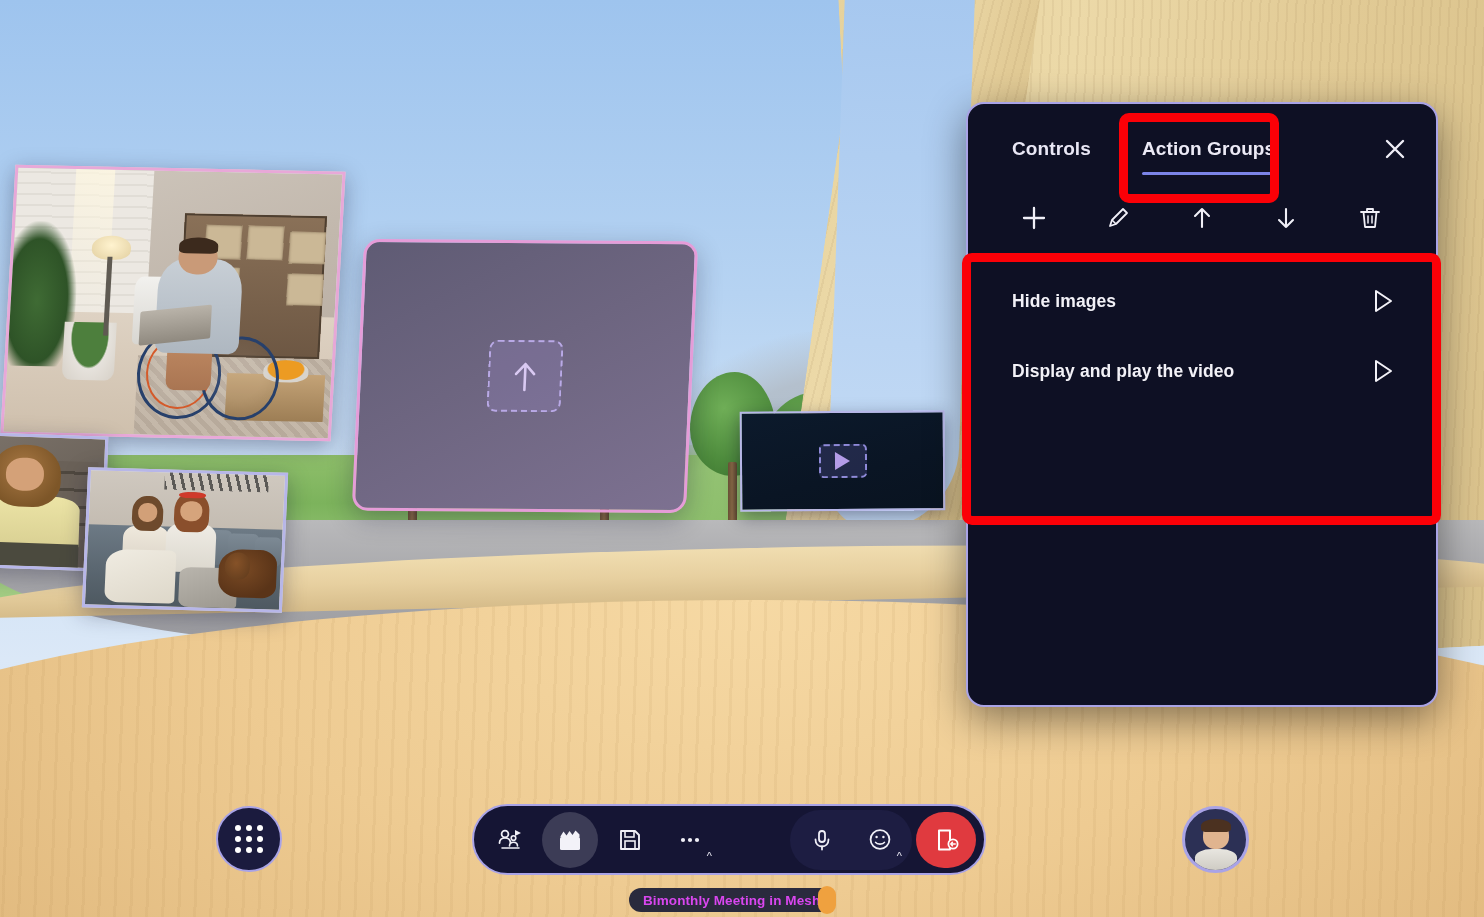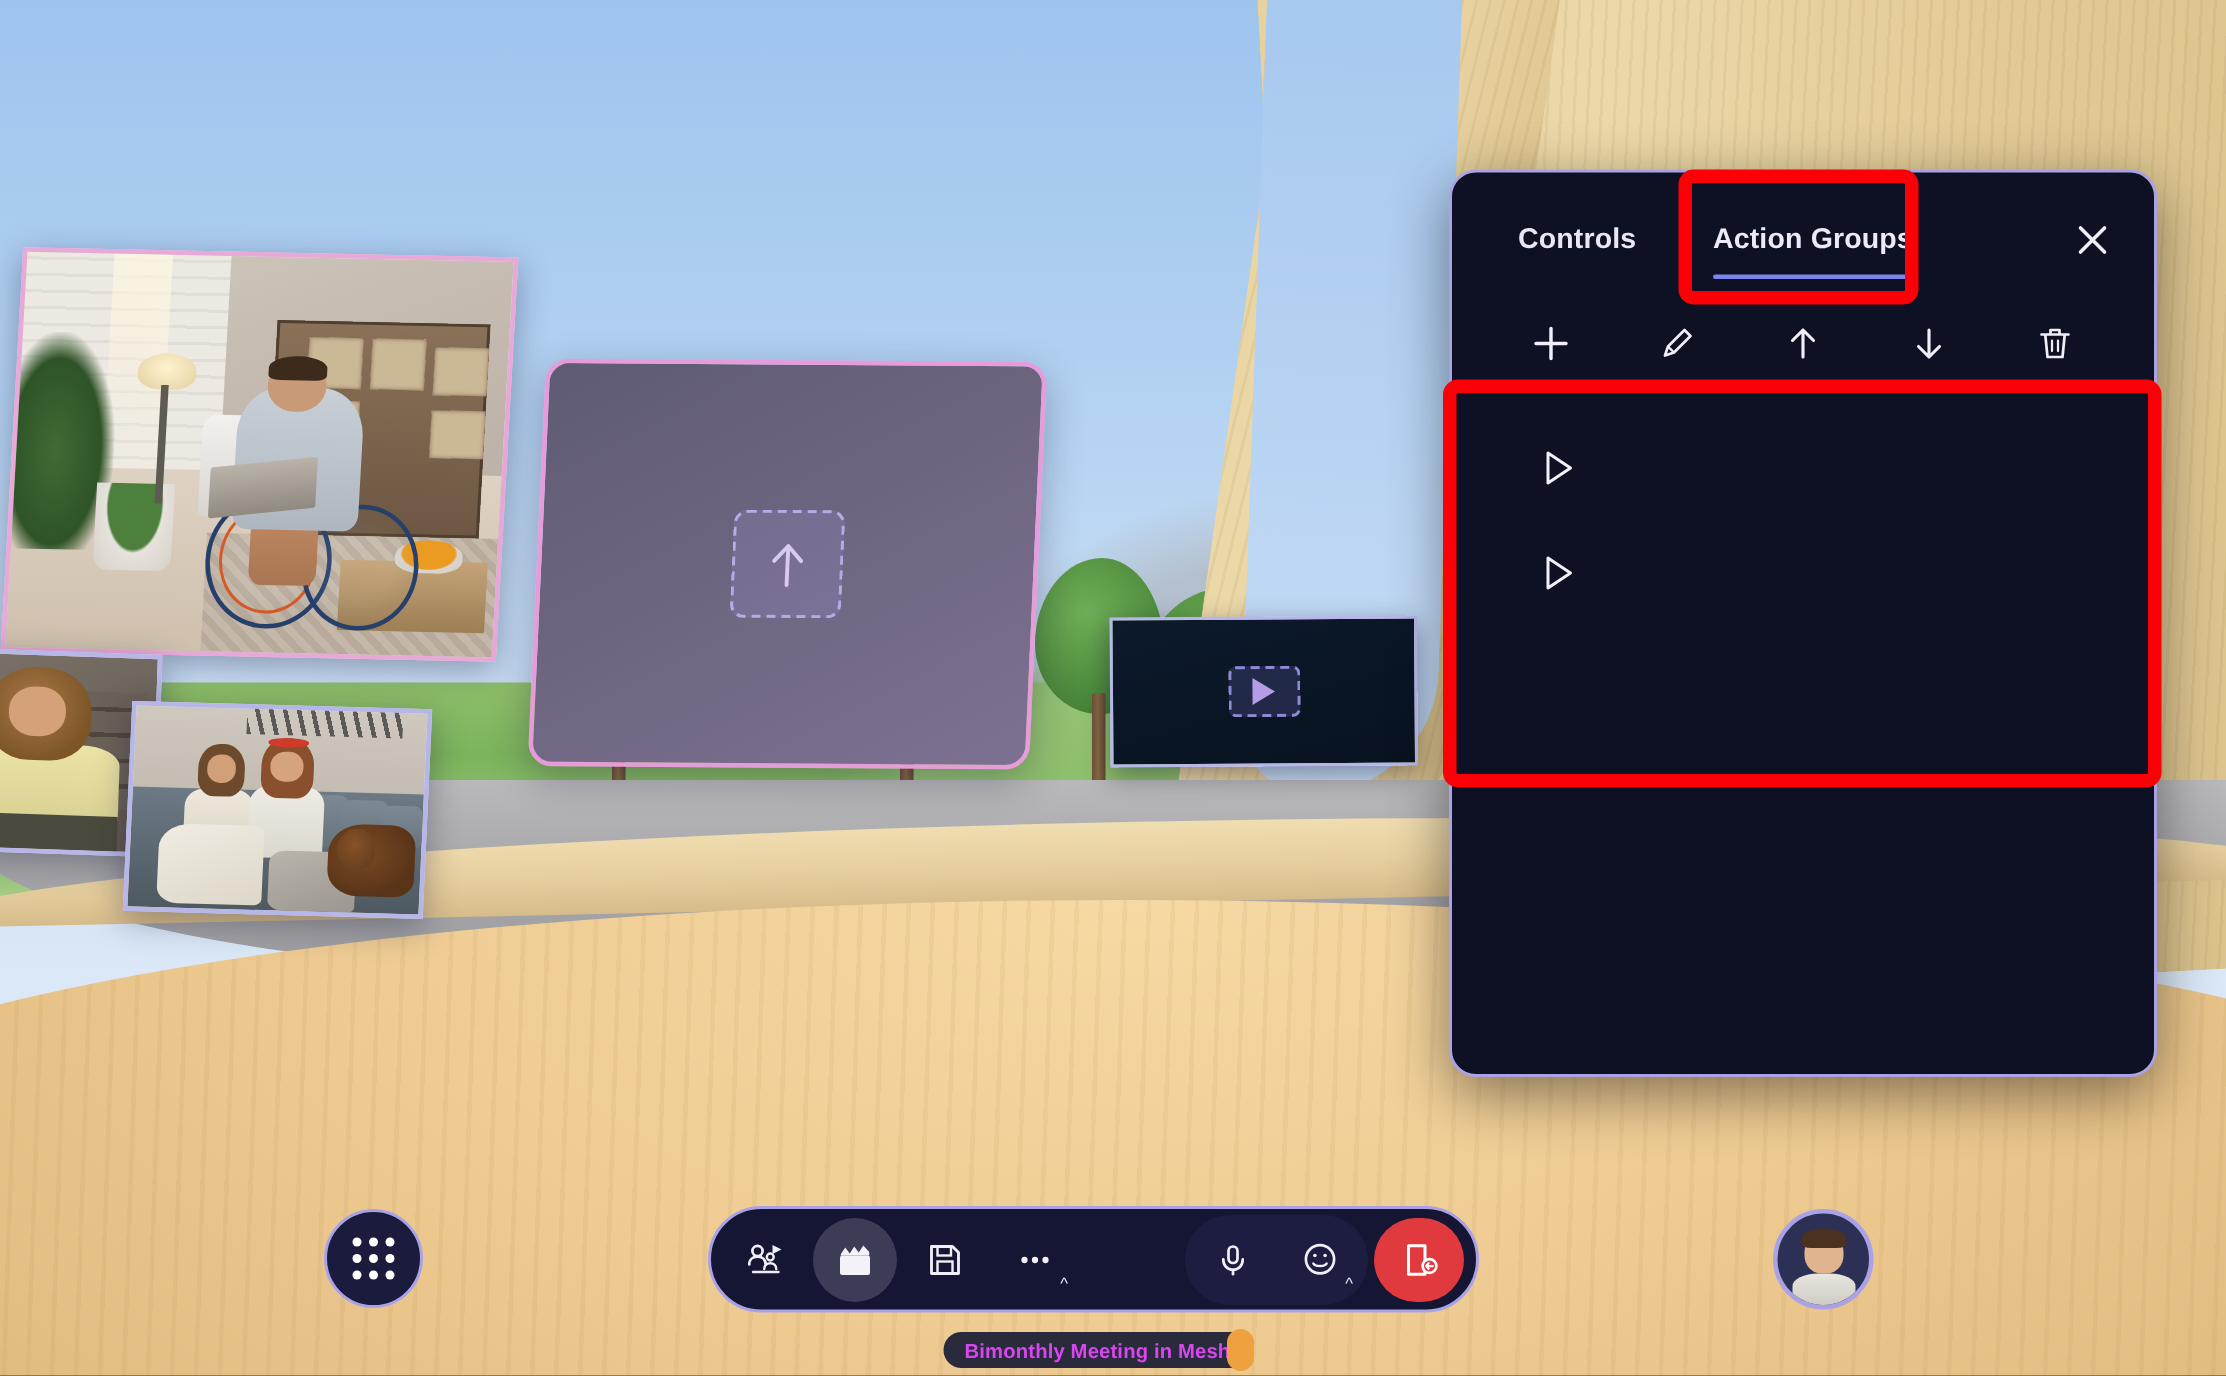--- a/index.html
+++ b/index.html
@@ -258,21 +258,21 @@
   }
   .play-tri-purple {
     width: 0; height: 0;
     border-left: 15px solid #b49ce8;
     border-top: 9px solid transparent;
     border-bottom: 9px solid transparent;
   }
 
   
   #ag-panel {
-    position: absolute; left: 966px; top: 113px; width: 472px; height: 605px;
+    position: absolute; left: 966px; top: 102px; width: 472px; height: 605px;
     background: #0e1024;
     border: 2px solid #a9a3e6;
     border-radius: 18px;
     box-shadow: 0 12px 40px rgba(0,0,0,.45);
     overflow: hidden;
   }
   .ag-header {
     position: relative; height: 92px;
     display: flex; align-items: center;
   }
@@ -576,28 +576,30 @@
           <path d="M4 7 H22 M10 7 V4 H16 V7 M6.5 7 L8 22 H18 L19.5 7" stroke="#f0eff7" stroke-width="1.8" fill="none" stroke-linejoin="round" stroke-linecap="round"></path>
           <path d="M11 11 V18 M15 11 V18" stroke="#f0eff7" stroke-width="1.5" stroke-linecap="round"></path>
         </svg>
       </div>
     </div>
 
     <div class="ag-list">
 
 
       <div class="ag-row">
+        <div class="ag-row-label">Hide images</div>
         <div class="ag-play">
           <svg width="22" height="24" viewBox="0 0 22 24">
             <path d="M4 2 L19 12 L4 22 Z" stroke="#f2f1f7" stroke-width="2" fill="none" stroke-linejoin="round"></path>
           </svg>
         </div>
       </div>
 
       <div class="ag-row">
+        <div class="ag-row-label">Display and play the video</div>
         <div class="ag-play">
           <svg width="22" height="24" viewBox="0 0 22 24">
             <path d="M4 2 L19 12 L4 22 Z" stroke="#f2f1f7" stroke-width="2" fill="none" stroke-linejoin="round"></path>
           </svg>
         </div>
       </div>
 
     </div>
   </div>
 

